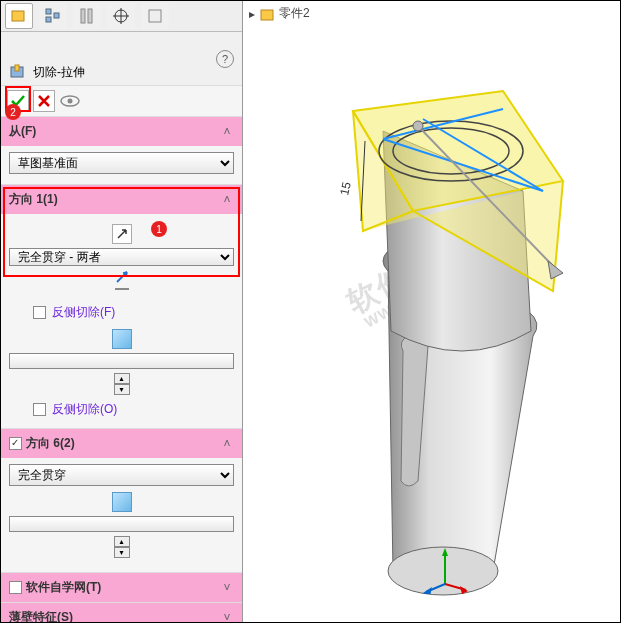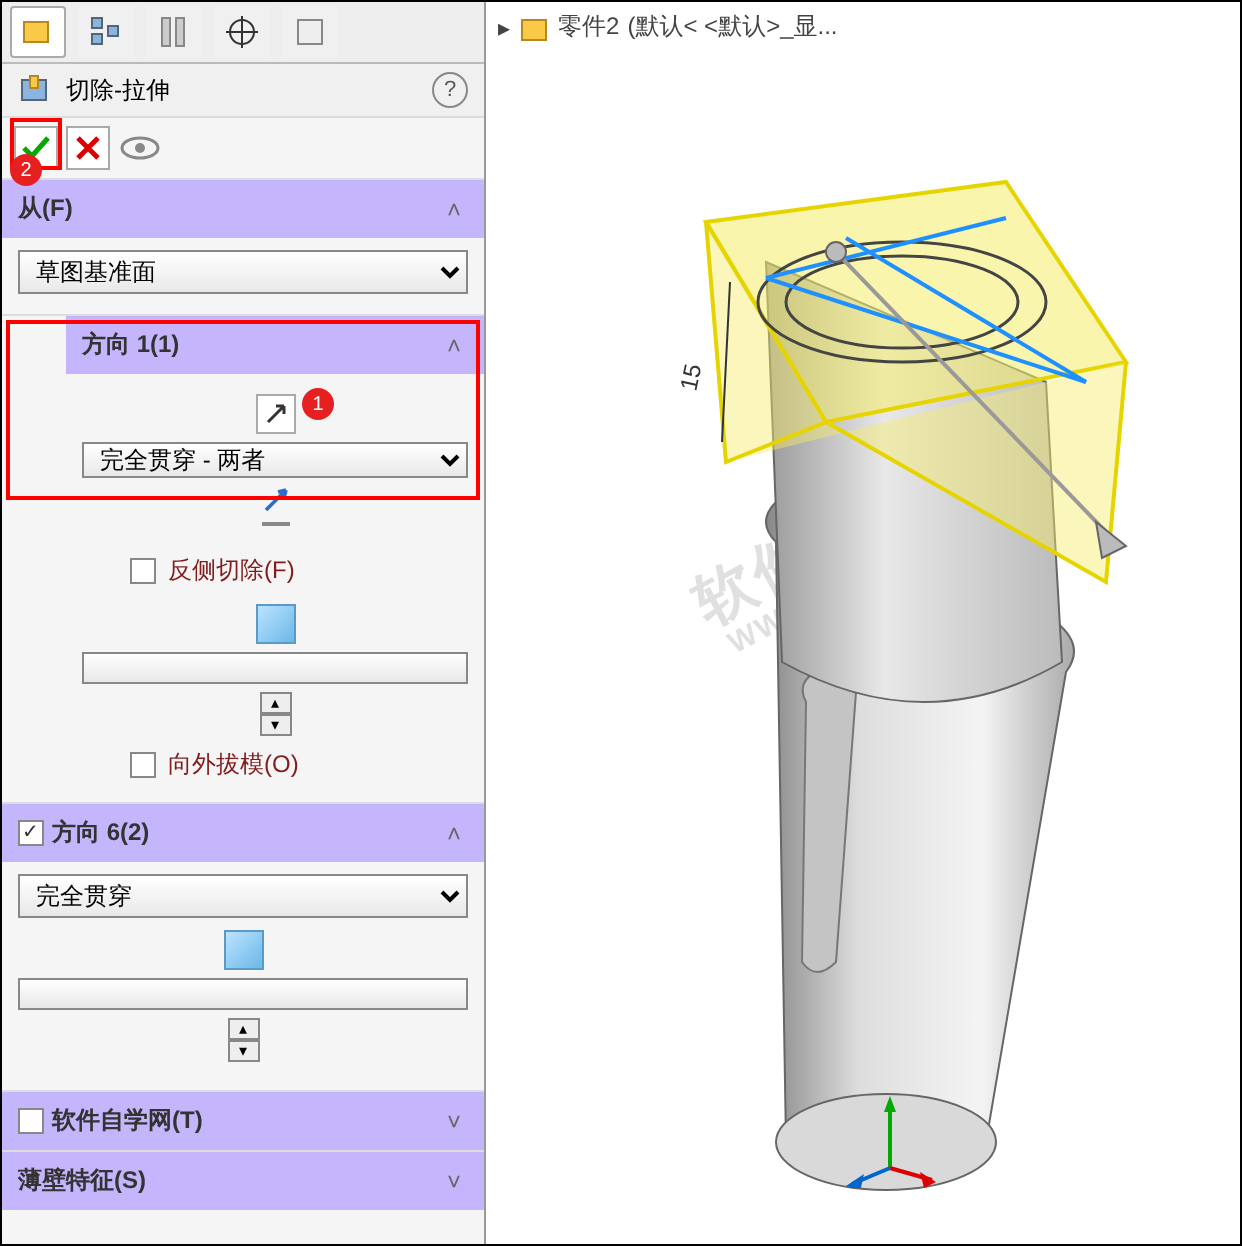--- a/index.html
+++ b/index.html
@@ -3,38 +3,38 @@
 <meta charset="utf-8">
 <style>
 * { box-sizing: border-box; margin: 0; padding: 0; font-family: "Microsoft YaHei", sans-serif; }
 body { width: 621px; height: 623px; background: #fff; position: relative; overflow: hidden; border: 1px solid #000; }
 .layout { display: flex; height: 100%; }
 .panel { width: 242px; background: #f5f5f5; border-right: 1px solid #999; display: flex; flex-direction: column; font-size: 12px; }
 .tabbar { display: flex; border-bottom: 1px solid #bbb; background: #eee; padding: 2px 4px; gap: 6px; }
 .tabbtn { width: 28px; height: 26px; border: 1px solid transparent; background: #f0f0f0; display: flex; align-items: center; justify-content: center; border-radius: 2px; }
 .tabbtn.active { border: 1px solid #aaa; background: #fff; }
 .titlebar { display: flex; align-items: center; justify-content: space-between; padding: 4px 8px; background: #f0f0f0; border-bottom: 1px solid #ddd; }
-.titlebar .left { display: flex; align-items: center; gap: 6px; }
+.titlebar .left { display: flex; align-items: center; gap: 6px; margin-top: 27px; }
 .helpq { width: 18px; height: 18px; border: 1px solid #888; border-radius: 50%; text-align: center; line-height: 16px; color: #555; font-size: 11px; }
 .actionrow { display: flex; align-items: center; gap: 4px; padding: 4px 6px; position: relative; }
 .okbtn { width: 22px; height: 22px; display: flex; align-items: center; justify-content: center; border: 1px solid #aaa; background: #fff; }
 .xbtn { width: 22px; height: 22px; display: flex; align-items: center; justify-content: center; border: 1px solid #aaa; background: #fff; }
 .highlight-red { position: absolute; border: 2px solid #f00; pointer-events: none; }
 .callout-red { position: absolute; width: 16px; height: 16px; background: #e62020; color: #fff; border-radius: 50%; font-size: 10px; display: flex; align-items: center; justify-content: center; pointer-events: none; }
 .section { border-top: 1px solid #ddd; }
-.sechead { display: flex; align-items: center; justify-content: space-between; padding: 6px 8px; cursor: pointer; background: #c4b5fd; gap: 28px; }
+.sechead { display: flex; align-items: center; justify-content: space-between; padding: 6px 8px; cursor: pointer; background: #f9a8d4; gap: 28px; }
 .sechead .t { font-weight: bold; color: #333; }
 .chev { width: 14px; height: 14px; display: flex; align-items: center; justify-content: center; color: #666; }
 .secbody { padding: 6px 8px 10px 8px; background: #f5f5f5; }
 .combo { width: 100%; height: 22px; border: 1px solid #888; background: linear-gradient(#fff,#e8e8e8); font-size: 12px; padding: 0 4px; }
 .row { display: flex; align-items: center; gap: 4px; margin: 4px 0; flex-direction: column; }
 .iconbox { width: 20px; height: 20px; border: 1px solid #aaa; background: #fff; display: flex; align-items: center; justify-content: center; flex-shrink: 0; }
 .textslot { flex: 1; height: 22px; border: 1px solid #888; background: #fff; display: flex; align-items: center; padding: 0 2px; }
 .sel { background: #3399ff; width: 8px; height: 100%; }
-.chk { display: flex; align-items: center; gap: 6px; margin: 6px 0 0 24px; font-size: 12px; color: #7f1d1d; }
+.chk { display: flex; align-items: center; gap: 6px; margin: 6px 0 0 24px; font-size: 12px; color: #6d28d9; }
 .chkbox { width: 13px; height: 13px; border: 1px solid #888; background: #fff; display: inline-block; }
 .chkbox.on::after { content: '✓'; font-size: 10px; position: relative; top: -3px; left: 1px; color: #333; }
 .cubeicon { width: 20px; height: 20px; background: linear-gradient(135deg,#bde3ff,#6ab8e8); border: 1px solid #5a9ac8; }
 .viewport { flex: 1; background: #fff; position: relative; }
 .bctrail { position: absolute; top: 4px; left: 6px; font-size: 12px; color: #444; display: flex; align-items: center; gap: 4px; }
 .watermark { position: absolute; left: 48%; top: 44%; transform: translate(-50%,-50%) rotate(-28deg); color: #e0e0e0; font-size: 30px; font-weight: bold; line-height: 1.1; text-align: center; pointer-events: none; letter-spacing: 2px; }
 .triad { position: absolute; bottom: 28px; right: 150px; }
 </style>
 </head>
 <body>
@@ -111,21 +111,21 @@
         <span class="t">从(F)</span>
         <span class="chev">˄</span>
       </div>
       <div class="secbody">
         <select class="combo">
           <option>草图基准面</option>
         </select>
       </div>
     </div>
 
-    <div class="section" style="position:relative;padding-left:32px;">
+    <div class="section" style="position:relative;">
       <div class="highlight-red" style="left:2px; top:2px; right:2px; height:90px;"></div>
       <div class="sechead">
         <span class="t">方向 1(1)</span>
         <span class="chev">˄</span>
       </div>
       <div class="secbody">
         <div class="row">
           <div class="iconbox">
             <svg width="14" height="14">
                 <path d="M3 11 L11 3 M11 3 L7 3 M11 3 L11 7" stroke="#333" stroke-width="1.5" fill="none"></path>
@@ -154,21 +154,21 @@
         <div class="row" style="margin-top:8px;">
           <div class="cubeicon"></div>
           <input class="combo" style="flex: 1 1 0%;">
           <div style="width:16px; display:flex; flex-direction:column;">
             <div style="height:11px;border:1px solid #888;background:#eee;font-size:8px;text-align:center;">▴</div>
             <div style="height:11px;border:1px solid #888;background:#eee;font-size:8px;text-align:center;">▾</div>
           </div>
         </div>
         <div class="chk">
           <span class="chkbox"></span>
-          <span>向外拔模(O)</span>
+          <span>反侧切除(O)</span>
         </div>
       </div>
     </div>
 
     <div class="section">
       <div class="sechead">
         <span style="display:flex;align-items:center;gap:4px;">
           <span class="chkbox on"></span>
           <span class="t">方向 6(2)</span>
         </span>
@@ -208,21 +208,20 @@
 
   </div>
 
   <div class="viewport">
     <div class="bctrail">
       <span>▸</span>
       <svg width="16" height="16">
           <rect x="2" y="4" width="12" height="10" fill="#f9c947" stroke="#b8861e"></rect>
         </svg>
       <span>零件2</span>
-      <span>(默认&lt; &lt;默认&gt;_显...</span>
     </div>
 
     <div class="watermark">
       <div>软件自学网</div>
       <div style="font-size:15px; letter-spacing:1px;">WWW.RJZXW.COM</div>
     </div>
 
     <svg width="380" height="610" style="position:absolute; left:0; top:10px;">
       <defs>
         <linearGradient id="cyl" x1="0" y1="0" x2="1" y2="0">

